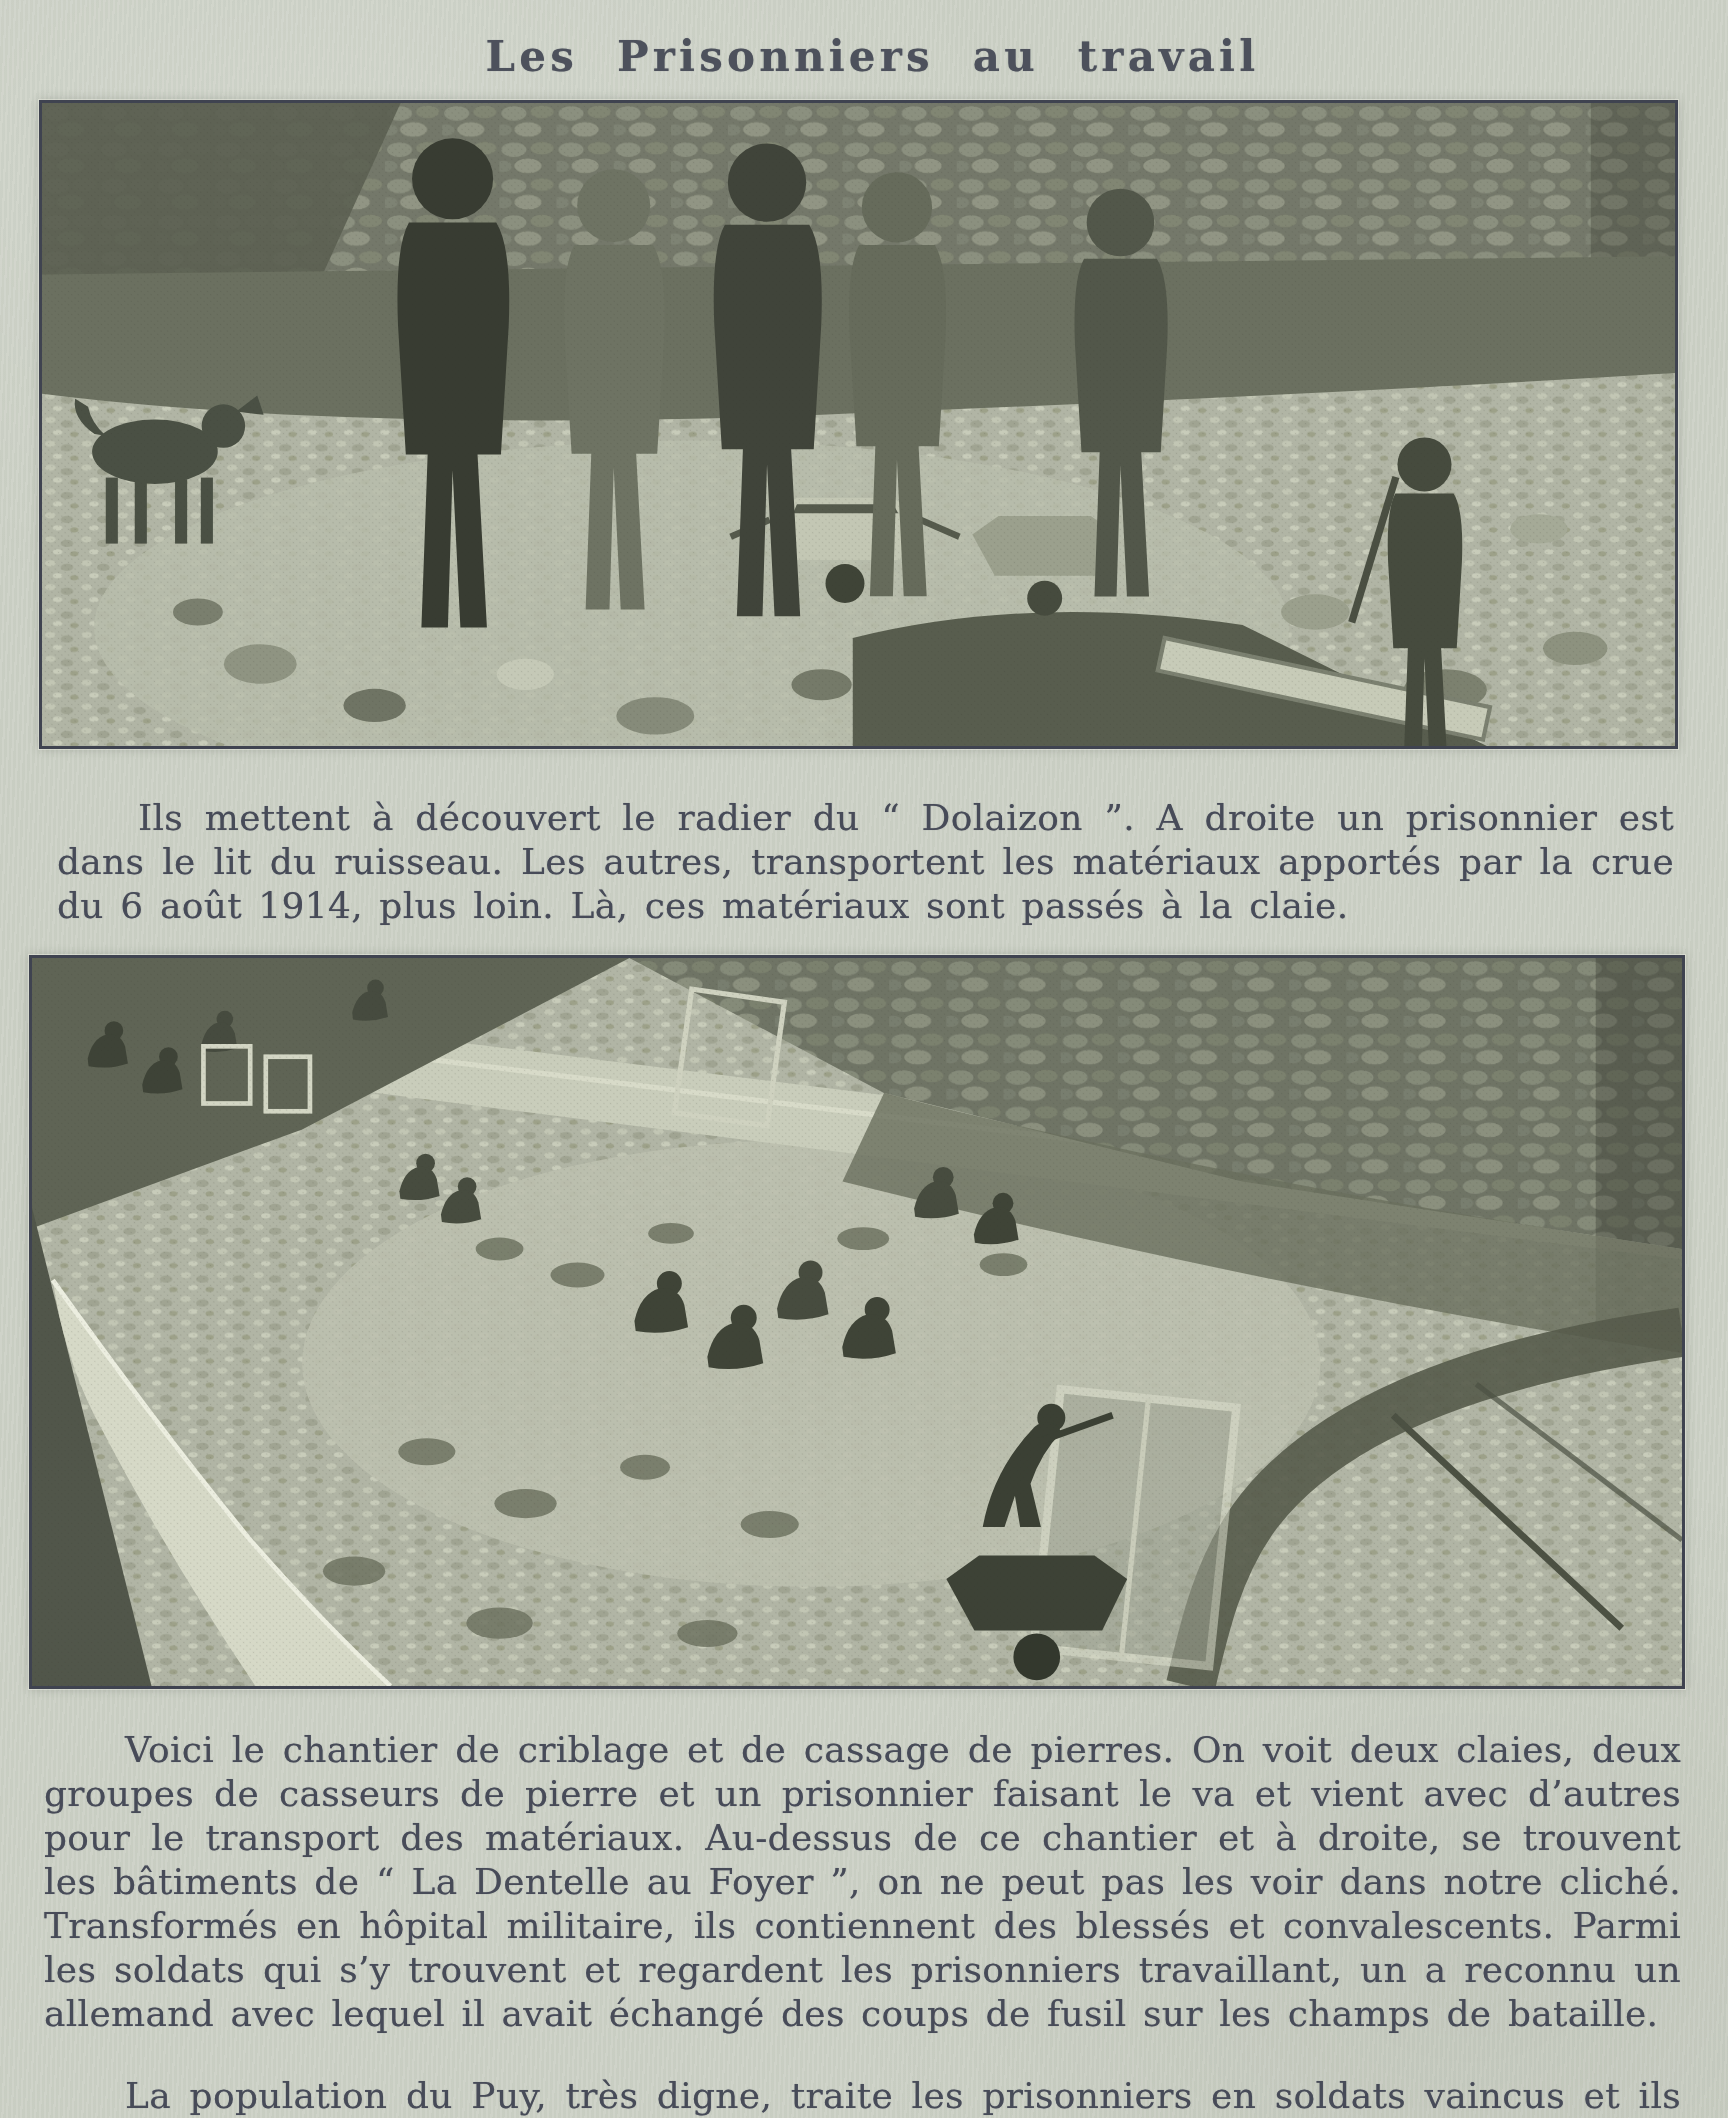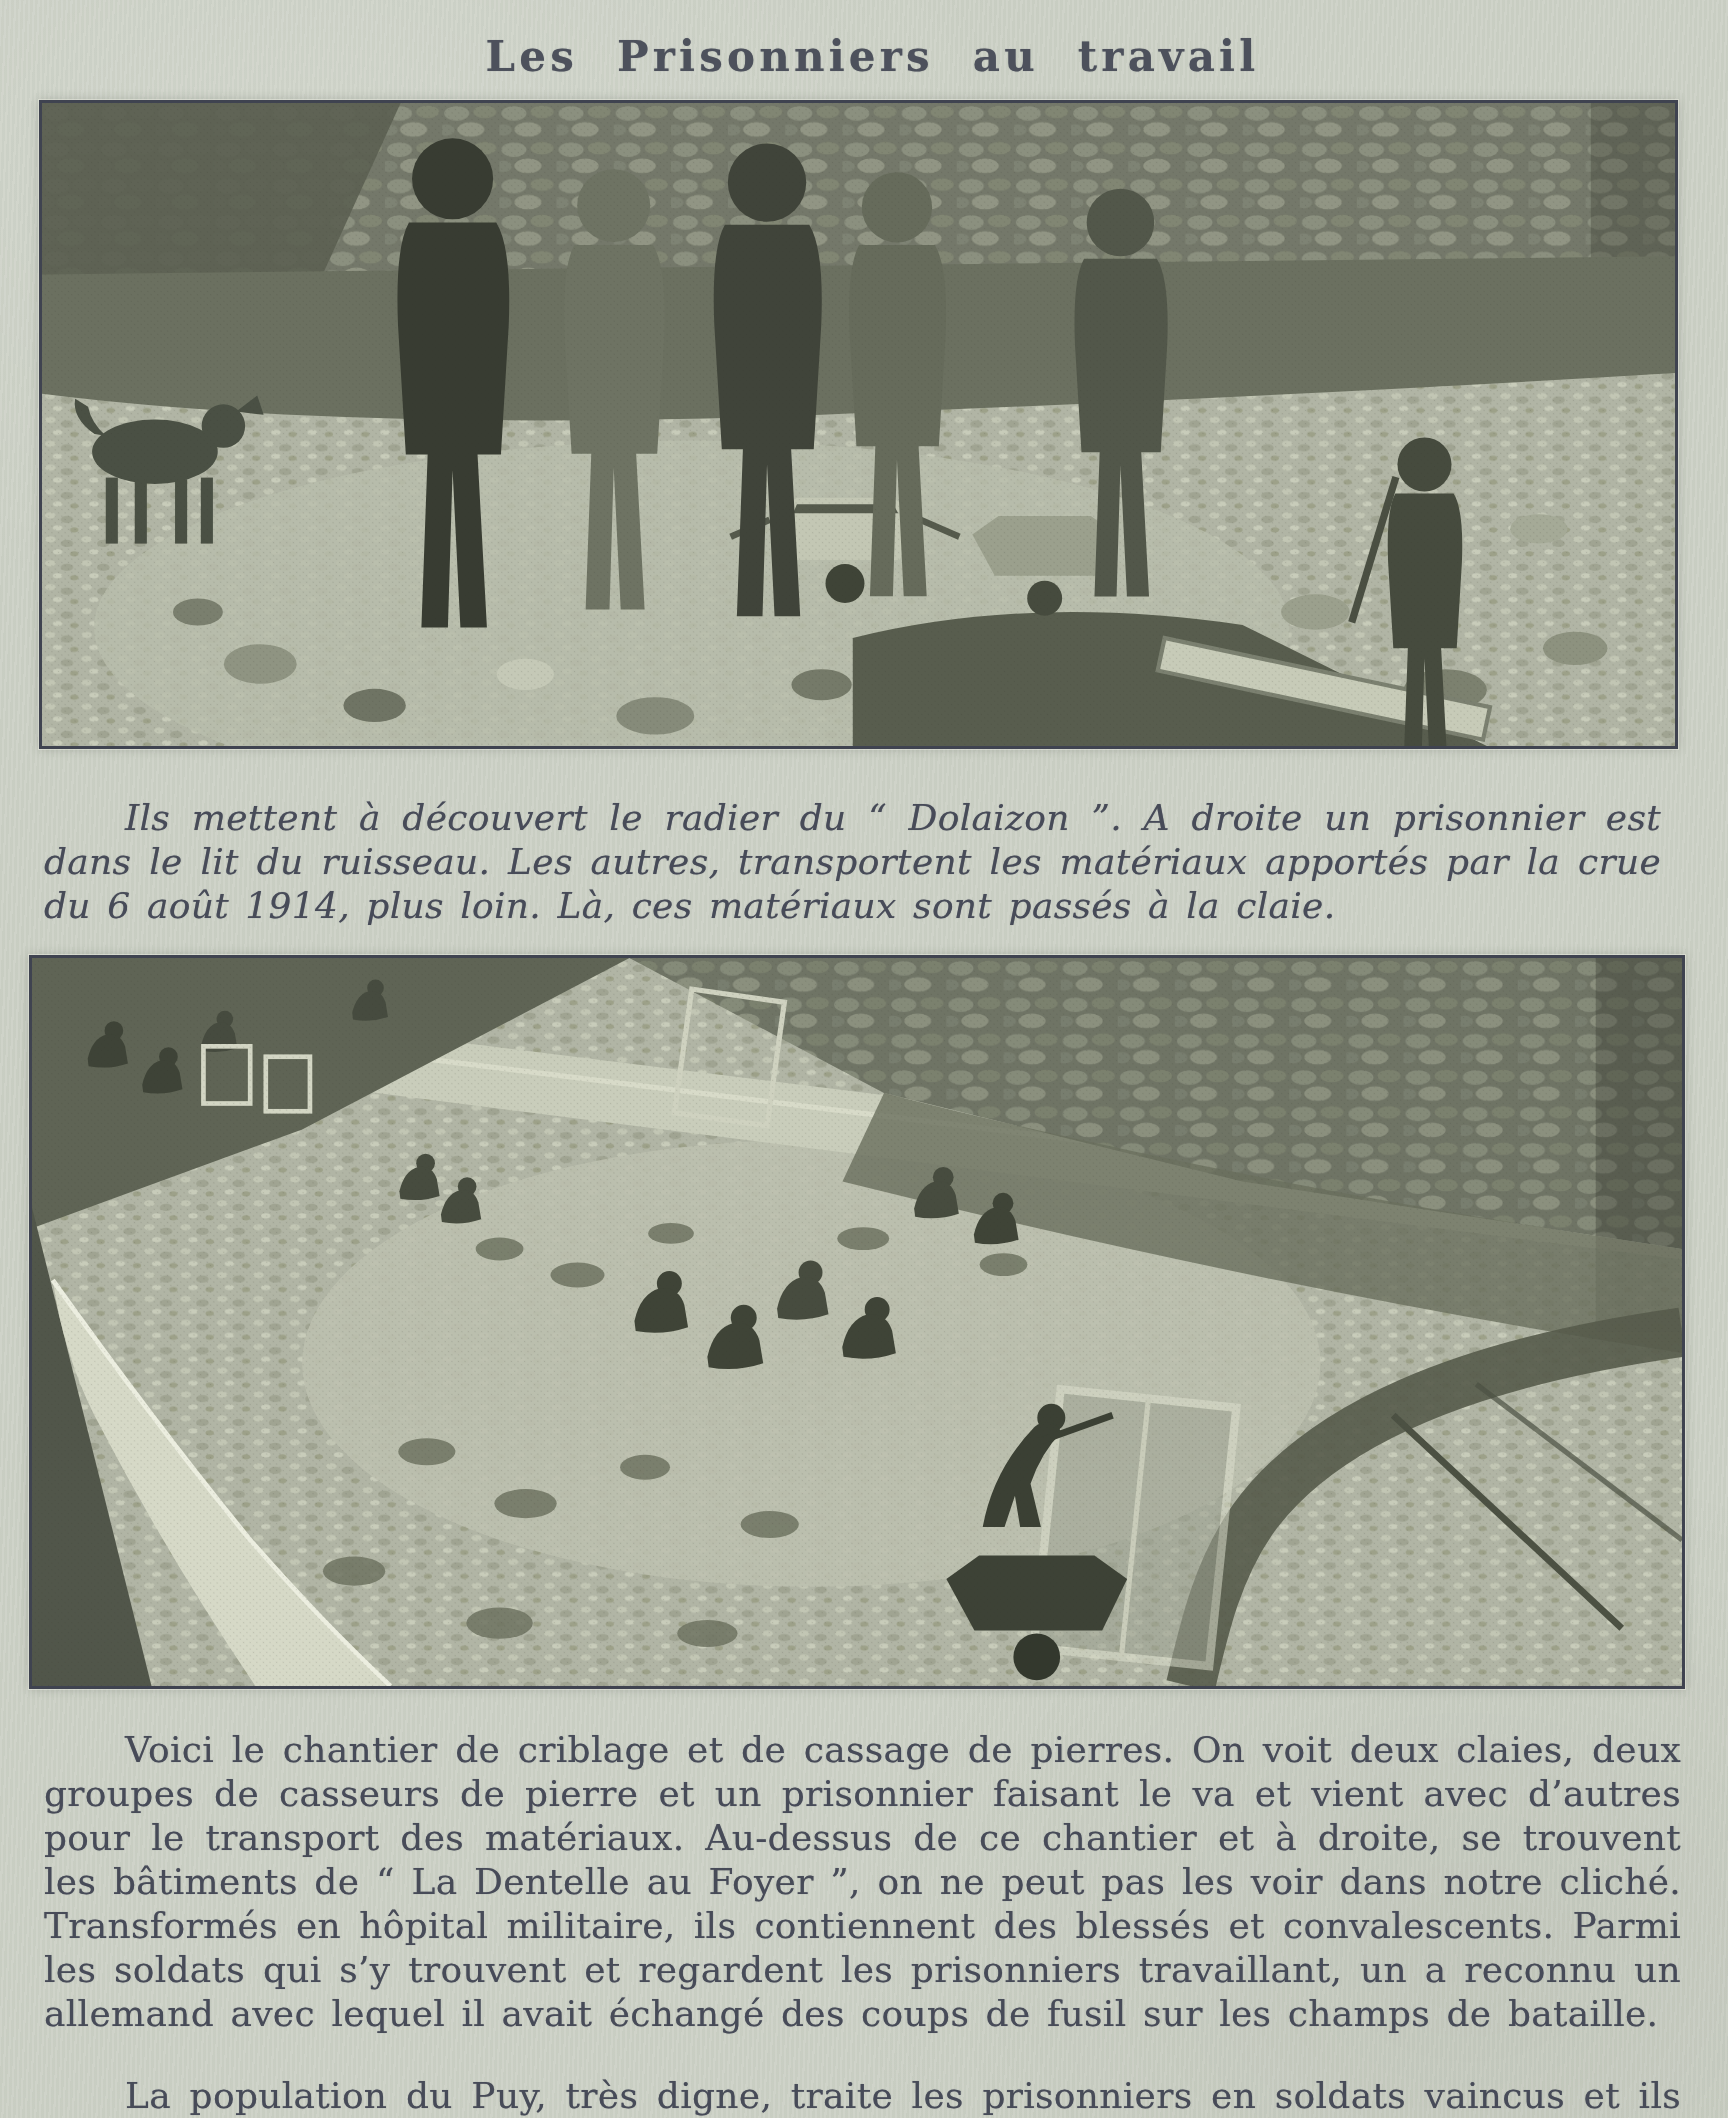--- a/index.html
+++ b/index.html
@@ -32,21 +32,21 @@
   #photo-1{left:39px;top:100px;width:1633px;height:643px;}
   #photo-2{left:29px;top:955px;width:1650px;height:728px;}
   .para{
     position:absolute;
     text-align:justify;
     font-size:36px;line-height:44px;
     letter-spacing:0.3px;word-spacing:4.7px;
     text-shadow:0 0 0.8px rgba(71,75,88,0.55);
   }
   .para.indent{text-indent:81px;}
-  #caption-1{left:44px;top:760px;width:1617px;font-style:italic;}
+  #caption-1{left:57px;top:760px;width:1617px;}
   #caption-2{left:44px;top:1692px;width:1637px;}
   #closing{left:44px;top:2038px;width:1637px;}
 </style>
 </head>
 <body>
 
 <h1 class="page-title">Les Prisonniers au travail</h1>
 
 <div class="photo" id="photo-1">
 <svg viewBox="0 0 3142 1238" preserveAspectRatio="none">

